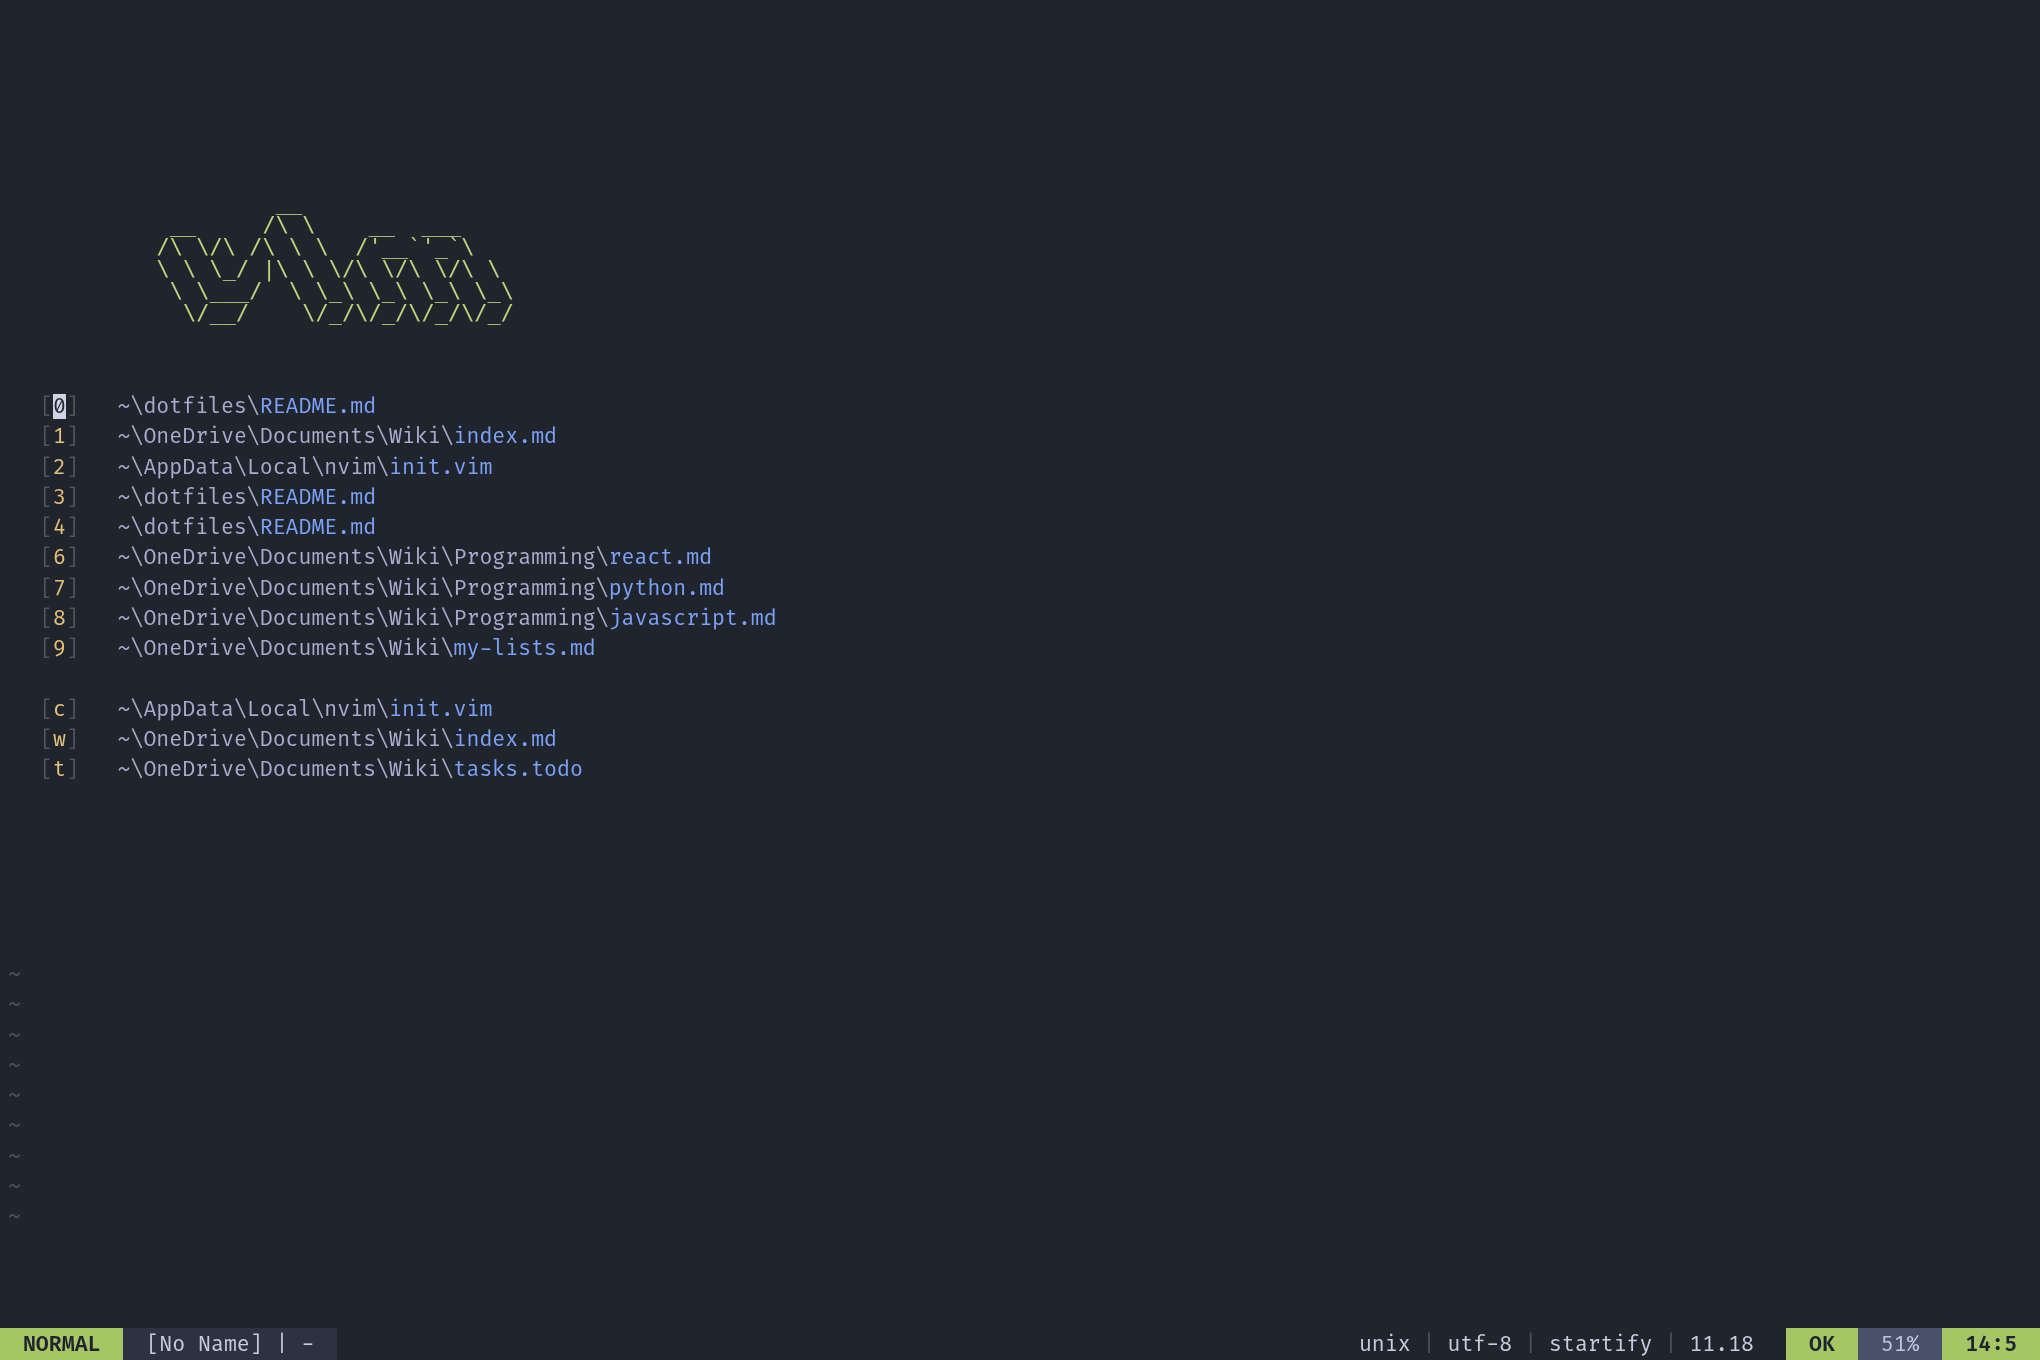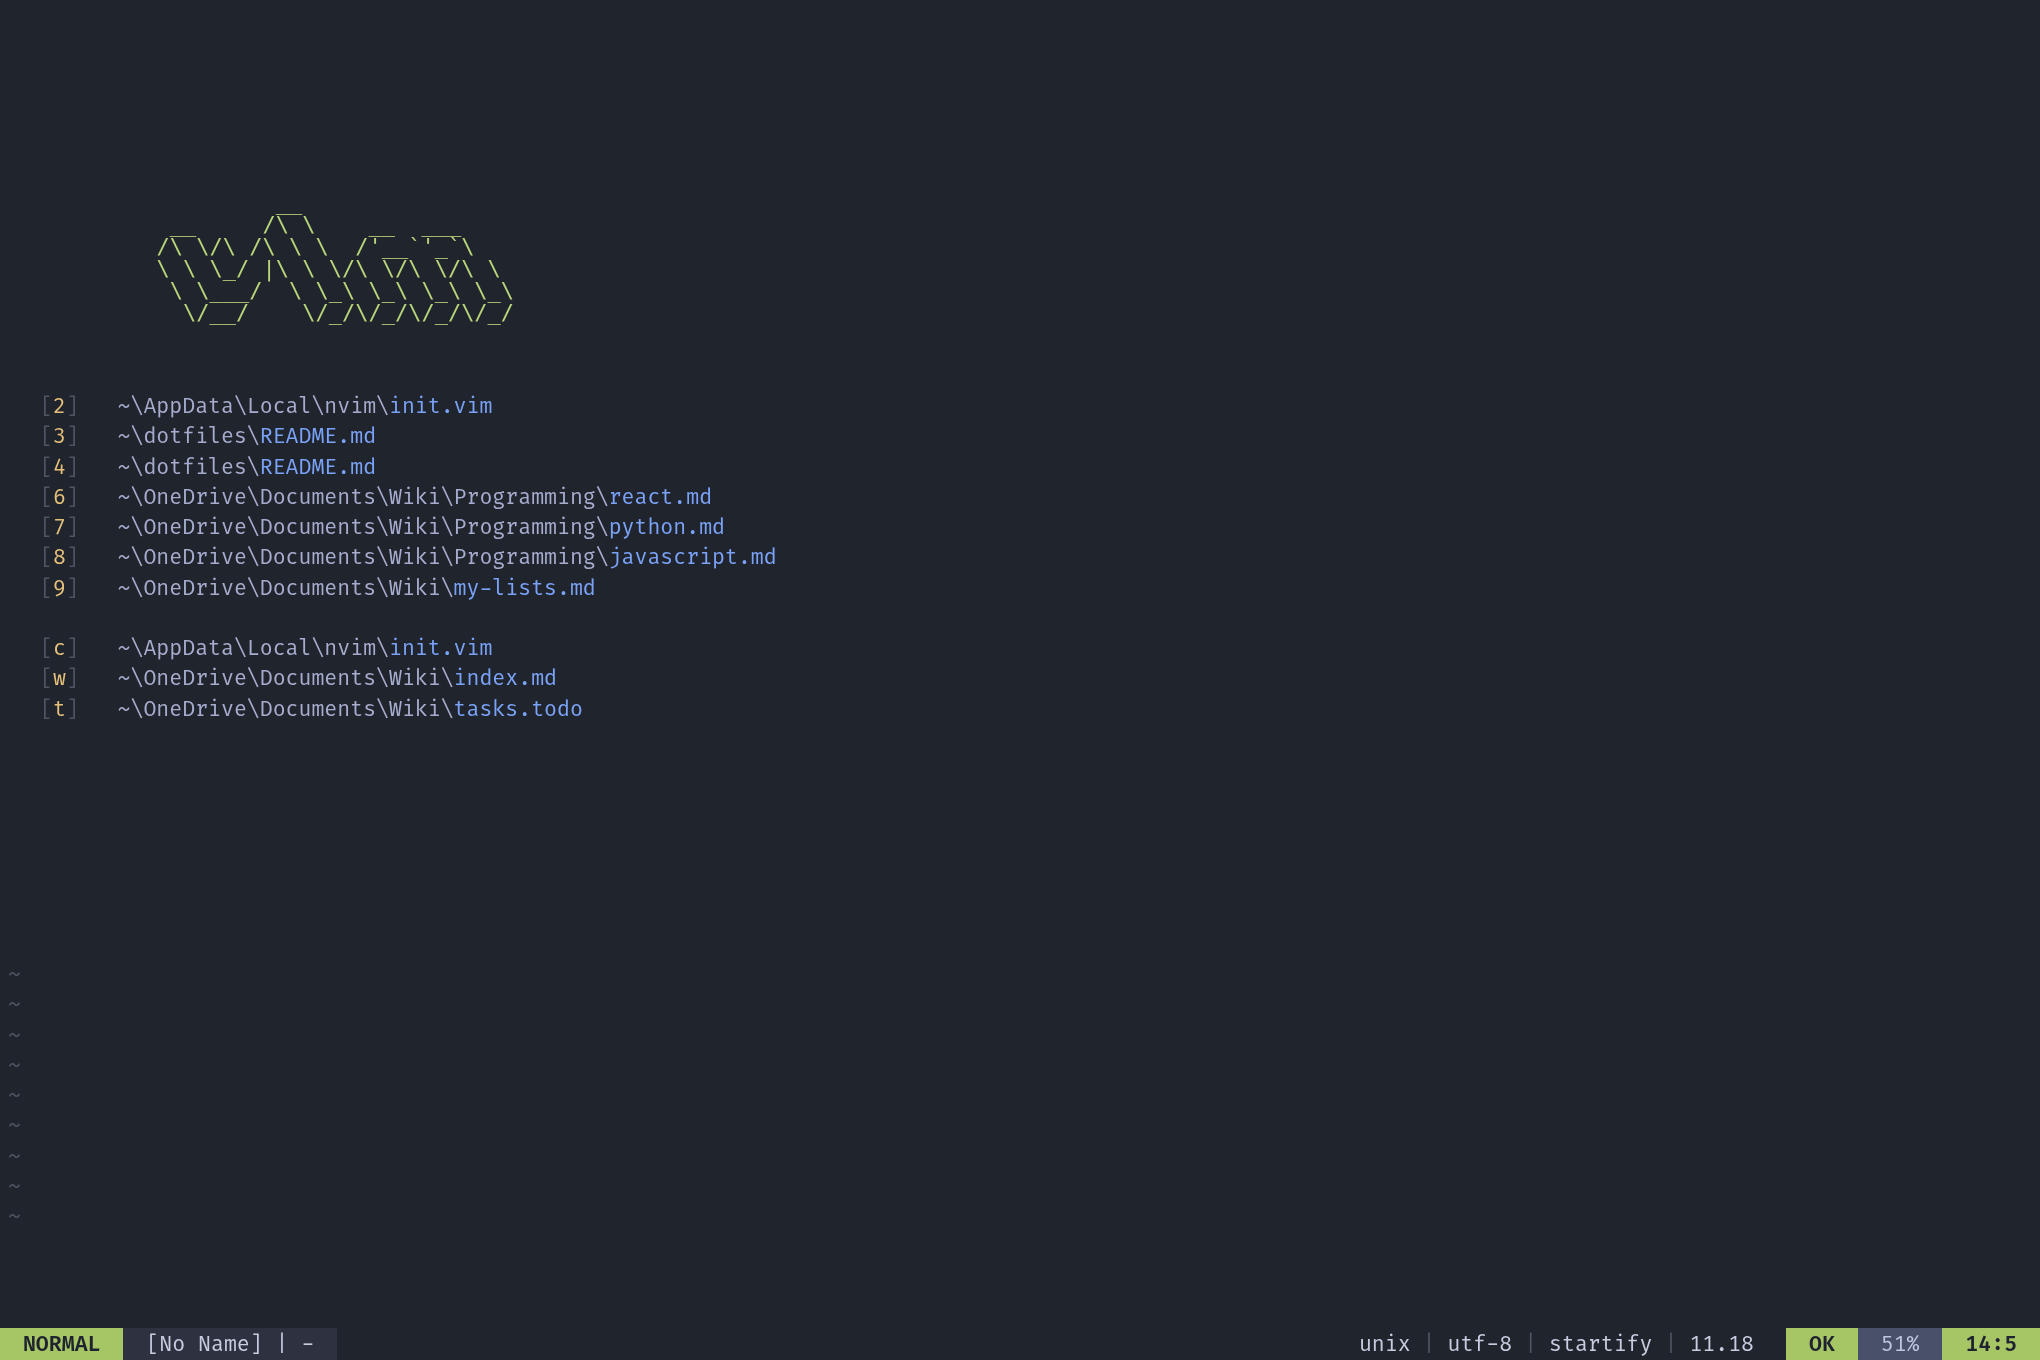--- a/index.html
+++ b/index.html
@@ -96,20 +96,22 @@
 
 <div class="main">
   <pre class="ascii">           __
    __     /\ \    __  ___
   /\ \/\ /\ \ \  /'__`'_`\
   \ \ \_/ |\ \ \/\ \/\ \/\ \
    \ \___/  \ \_\ \_\ \_\ \_\
     \/__/    \/_/\/_/\/_/\/_/</pre>
 
   <div class="list" id="mru-list">
+      <div class="row"><span class="br">[</span><span class="key-sel">0</span><span class="br">]</span>   <span class="path">~\dotfiles\</span><span class="file">README.md</span></div>
+      <div class="row"><span class="br">[</span><span class="key-num">1</span><span class="br">]</span>   <span class="path">~\OneDrive\Documents\Wiki\</span><span class="file">index.md</span></div>
       <div class="row"><span class="br">[</span><span class="key-num">2</span><span class="br">]</span>   <span class="path">~\AppData\Local\nvim\</span><span class="file">init.vim</span></div>
       <div class="row"><span class="br">[</span><span class="key-num">3</span><span class="br">]</span>   <span class="path">~\dotfiles\</span><span class="file">README.md</span></div>
       <div class="row"><span class="br">[</span><span class="key-num">4</span><span class="br">]</span>   <span class="path">~\dotfiles\</span><span class="file">README.md</span></div>
       <div class="row"><span class="br">[</span><span class="key-num">6</span><span class="br">]</span>   <span class="path">~\OneDrive\Documents\Wiki\Programming\</span><span class="file">react.md</span></div>
       <div class="row"><span class="br">[</span><span class="key-num">7</span><span class="br">]</span>   <span class="path">~\OneDrive\Documents\Wiki\Programming\</span><span class="file">python.md</span></div>
       <div class="row"><span class="br">[</span><span class="key-num">8</span><span class="br">]</span>   <span class="path">~\OneDrive\Documents\Wiki\Programming\</span><span class="file">javascript.md</span></div>
       <div class="row"><span class="br">[</span><span class="key-num">9</span><span class="br">]</span>   <span class="path">~\OneDrive\Documents\Wiki\</span><span class="file">my-lists.md</span></div>
     </div>
   <div class="gap"></div>
   <div class="list" id="bookmark-list">

